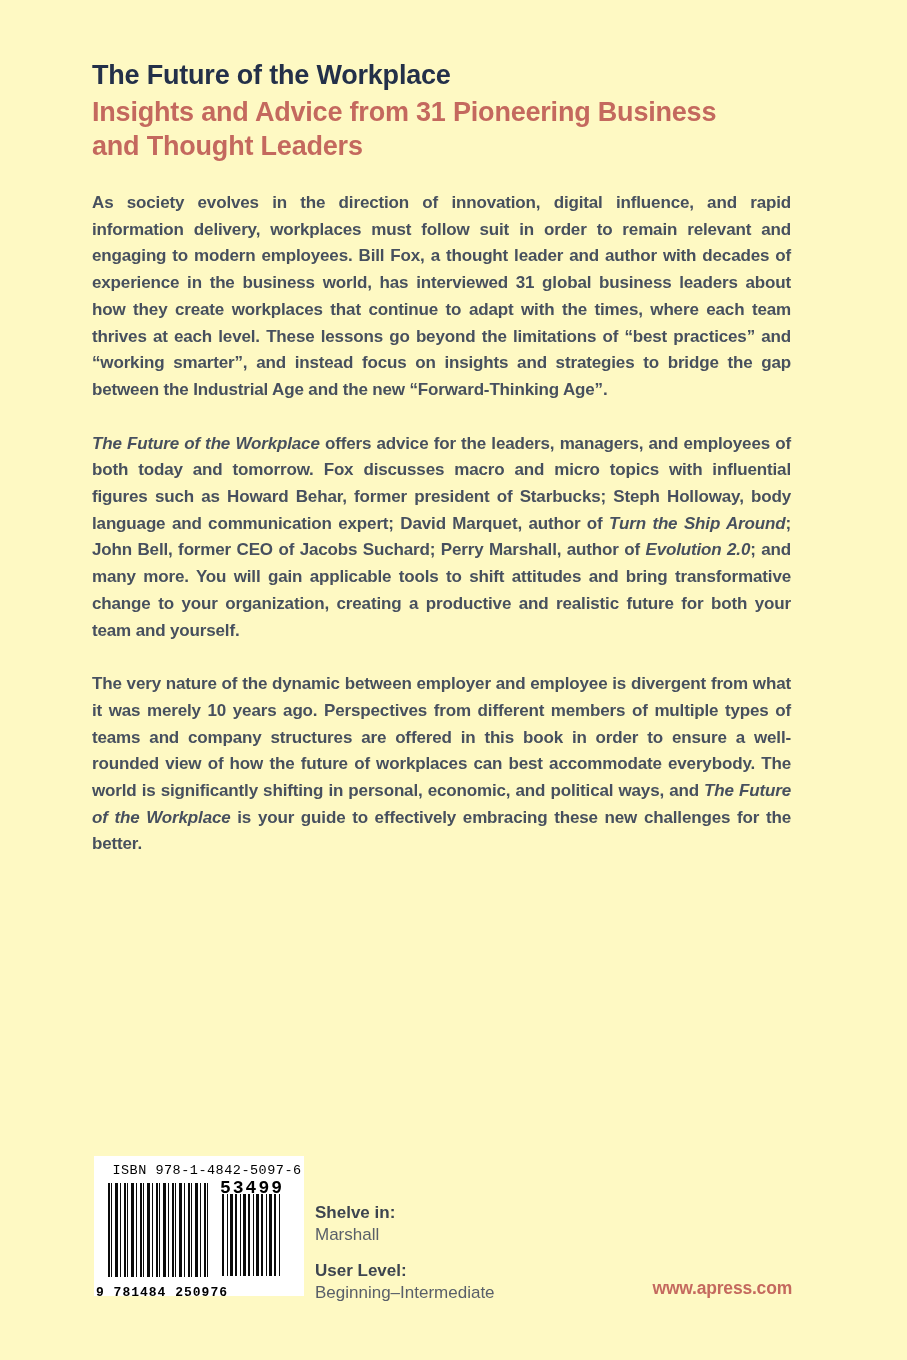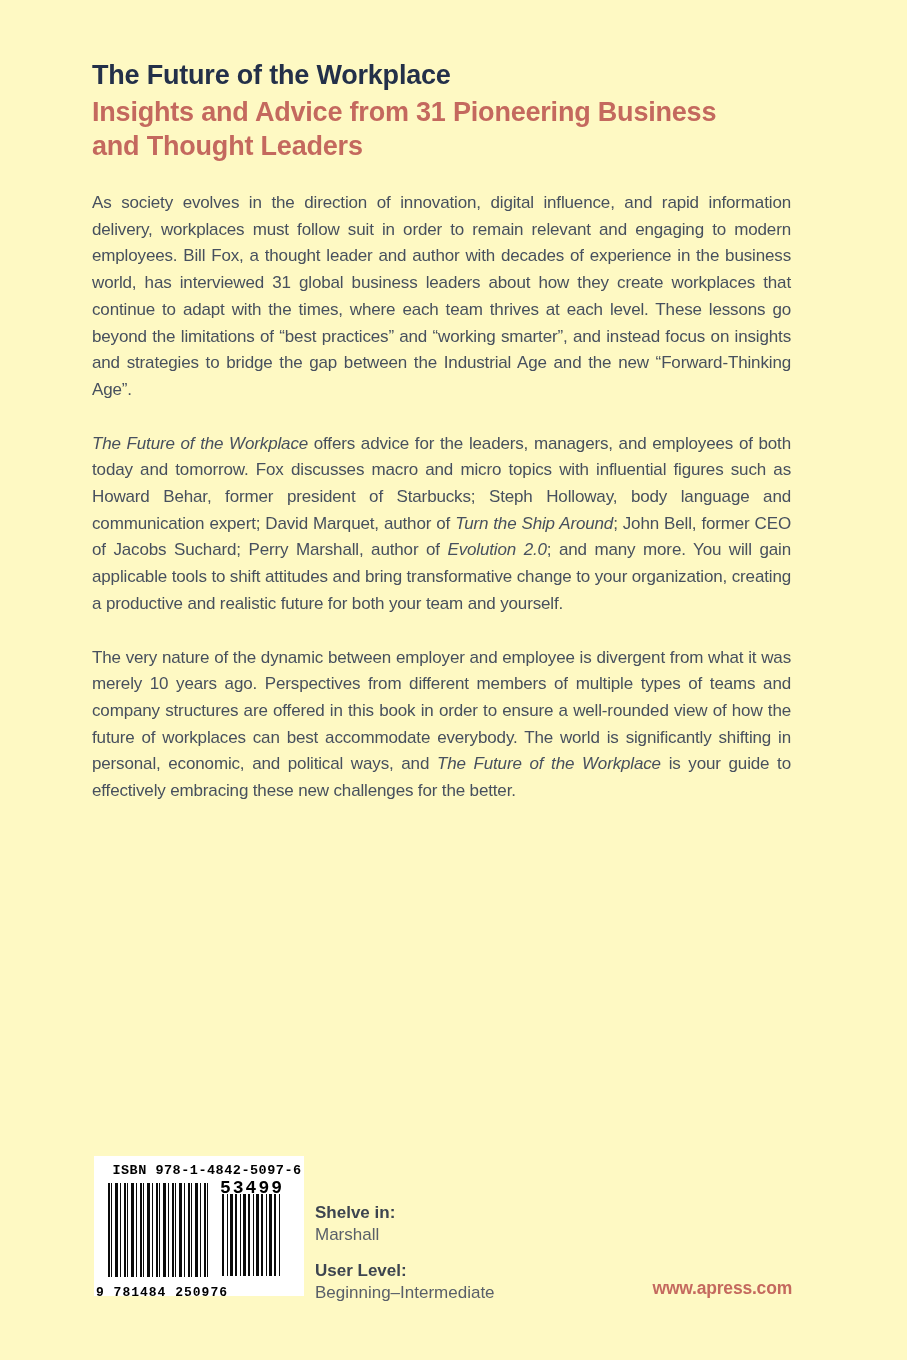--- a/index.html
+++ b/index.html
@@ -43,40 +43,41 @@
     top: 190px;
     width: 699px;
     color: #47505e;
     font-size: 17px;
     line-height: 26.7px;
     letter-spacing: -0.15px;
   }
   .body-copy p {
     margin: 0 0 27px 0;
     text-align: justify;
+    font-weight: bold;
   }
   .body-copy p span.it { font-style: italic; }
 
   
   .barcode-panel {
     position: absolute;
     left: 94px;
     top: 1156px;
     width: 210px;
     height: 140px;
     background: #ffffff;
   }
   .isbn-text {
     position: absolute;
     left: 0; right: 0;
     top: 7px;
     text-align: center;
     font-family: "Liberation Mono", monospace;
     font-size: 13.5px;
-    font-weight: 700;
+    font-weight: 400;
     color: #000000;
     letter-spacing: 0.5px;
     white-space: nowrap;
     margin-left: 16px;
   }
   .ean-barcode {
     position: absolute;
     left: 14px;
     top: 27px;
     width: 102px;

